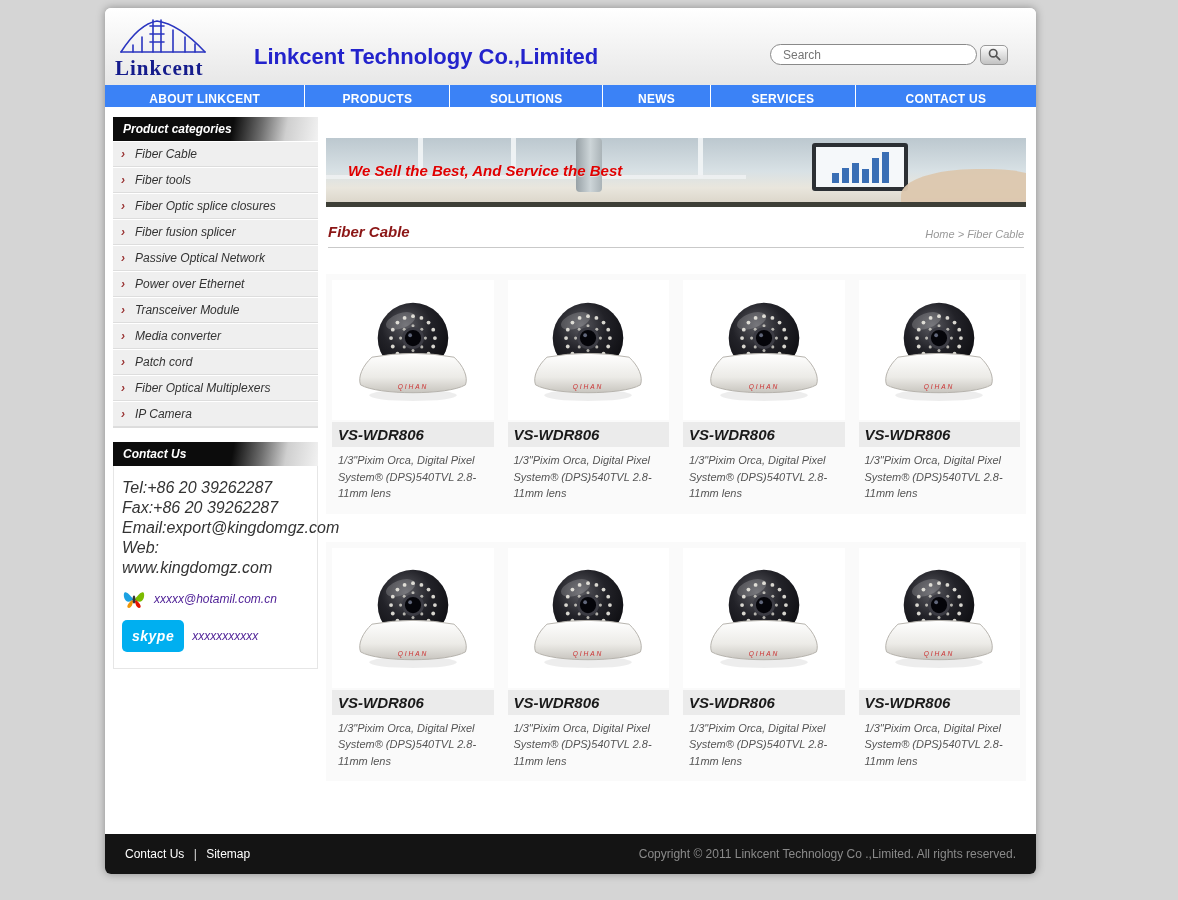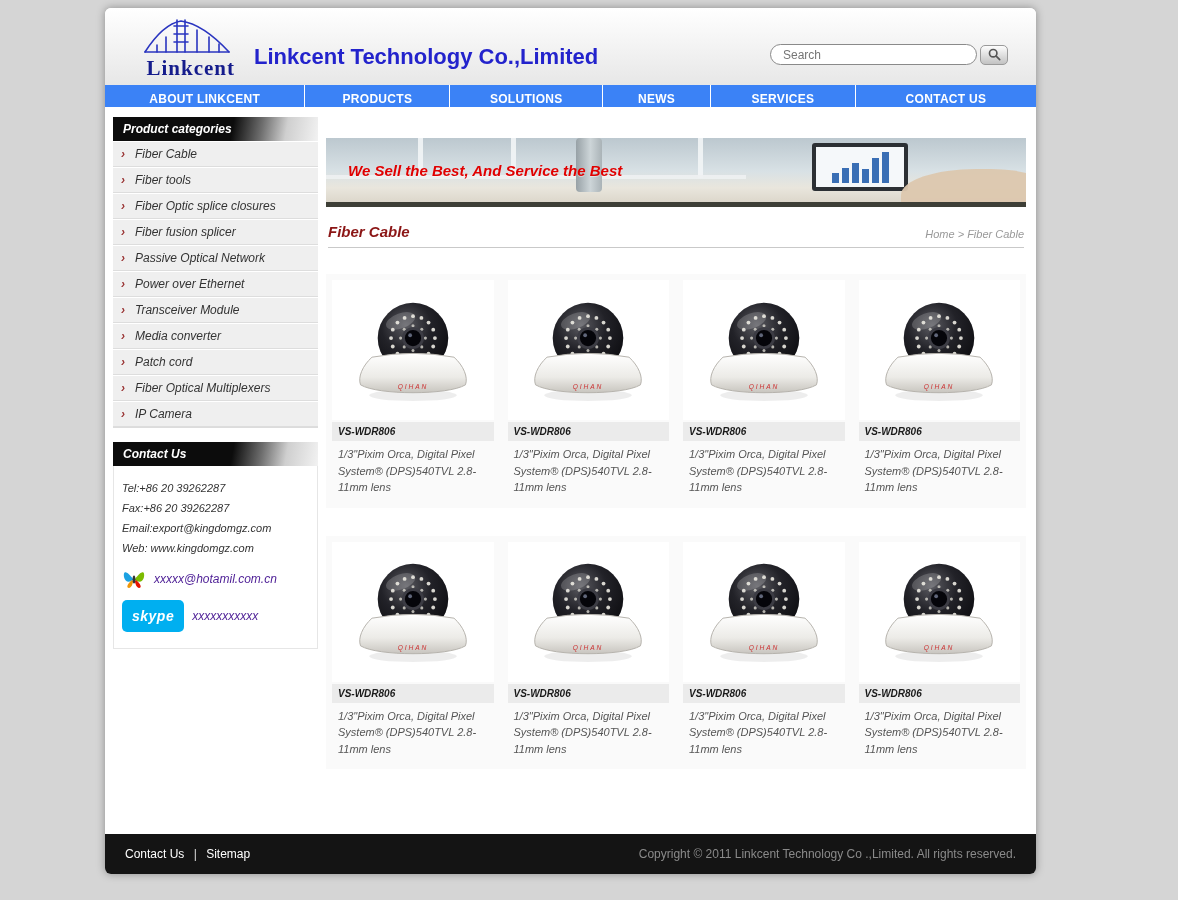--- a/index.html
+++ b/index.html
@@ -15,21 +15,21 @@
     box-shadow:0 0 8px rgba(0,0,0,.35);
     border-radius:6px;
     background:#fff;
   }
   
   .header {
     height:77px; position:relative;
     background:linear-gradient(#ffffff, #e7e7e7);
     border-radius:6px 6px 0 0;
   }
-  .logo { position:absolute; left:10px; top:4px; width:120px; text-align:right; }
+  .logo { position:absolute; left:10px; top:4px; width:120px; text-align:left; }
   .logo-text { font-family:"Liberation Serif", serif; font-weight:bold; font-size:21px; color:#151c8c; letter-spacing:1px; margin-top:-4px; }
   .company-title { position:absolute; left:149px; top:36px; font-size:22px; font-weight:bold; color:#2323cc; }
   .searchbox { position:absolute; right:28px; top:36px; display:flex; align-items:center; }
   .search-input {
     width:207px; height:21px; border:1px solid #8a8a8a; border-radius:11px;
     padding:0 12px; font-size:12px; color:#333; background:#fff; outline:none;
   }
   .search-btn {
     width:28px; height:20px; margin-left:3px; border:1px solid #9a9a9a; border-radius:5px;
     background:linear-gradient(#fdfdfd,#c2c2c2); cursor:pointer;
@@ -56,21 +56,21 @@
   .cat-list { list-style:none; border-bottom:1px solid #dcdcdc; }
   .cat-item {
     height:26px; display:flex; align-items:center; padding-left:8px;
     background:#efefef; border-top:1px solid #ffffff; border-bottom:1px solid #dddddd;
     cursor:pointer;
   }
   .cat-arrow { color:#9a3434; font-weight:bold; font-size:12px; width:14px; }
   .cat-label { font-size:12px; color:#333; }
   .contact-panel { margin-top:14px; }
   .contact-body { padding:12px 8px 16px 8px; background:#fff; border:1px solid #e6e6e6; border-top:none; }
-  .contact-line { font-size:11px; color:#333; line-height:20px; }
+  .contact-line { font-size:16px; color:#333; line-height:20px; }
   .im-row { display:flex; align-items:center; margin-top:10px; }
   .im-row .im-text { font-size:12px; color:#4c1d95; margin-left:8px; }
   .skype-badge {
     display:inline-block; background:#00aff0; color:#fff; font-weight:bold;
     font-size:14px; padding:8px 10px; border-radius:5px; letter-spacing:.5px;
   }
   
   .main { flex:1; min-width:0; }
   .banner {
     position:relative; height:69px; overflow:hidden;
@@ -100,21 +100,21 @@
   .breadcrumb { font-size:11px; color:#999; }
   .breadcrumb .crumb-home { cursor:pointer; }
   .products-row {
     display:grid; grid-template-columns:repeat(4,1fr); gap:0 14px;
     background:#fafafa; padding:6px 6px 12px 6px; margin-top:26px;
   }
   .products-row + .products-row { margin-top:28px; }
   .product-card { min-width:0; }
   .product-image { height:140px; background:#fff; display:flex; align-items:center; justify-content:center; }
   .product-name {
-    font-size:10px; font-weight:bold; color:#1a1a1a;
+    font-size:15px; font-weight:bold; color:#1a1a1a;
     background:#ebebeb; padding:4px 6px; margin-top:2px; cursor:pointer;
   }
   .product-desc { font-size:11px; color:#555; line-height:1.5; padding:5px 6px 0 6px; }
   
   .footer {
     height:40px; background:#141414; border-radius:0 0 6px 6px;
     display:flex; align-items:center; justify-content:space-between; padding:0 20px;
   }
   .footer-links { font-size:12px; color:#fff; }
   .footer-links .flink { cursor:pointer; }

